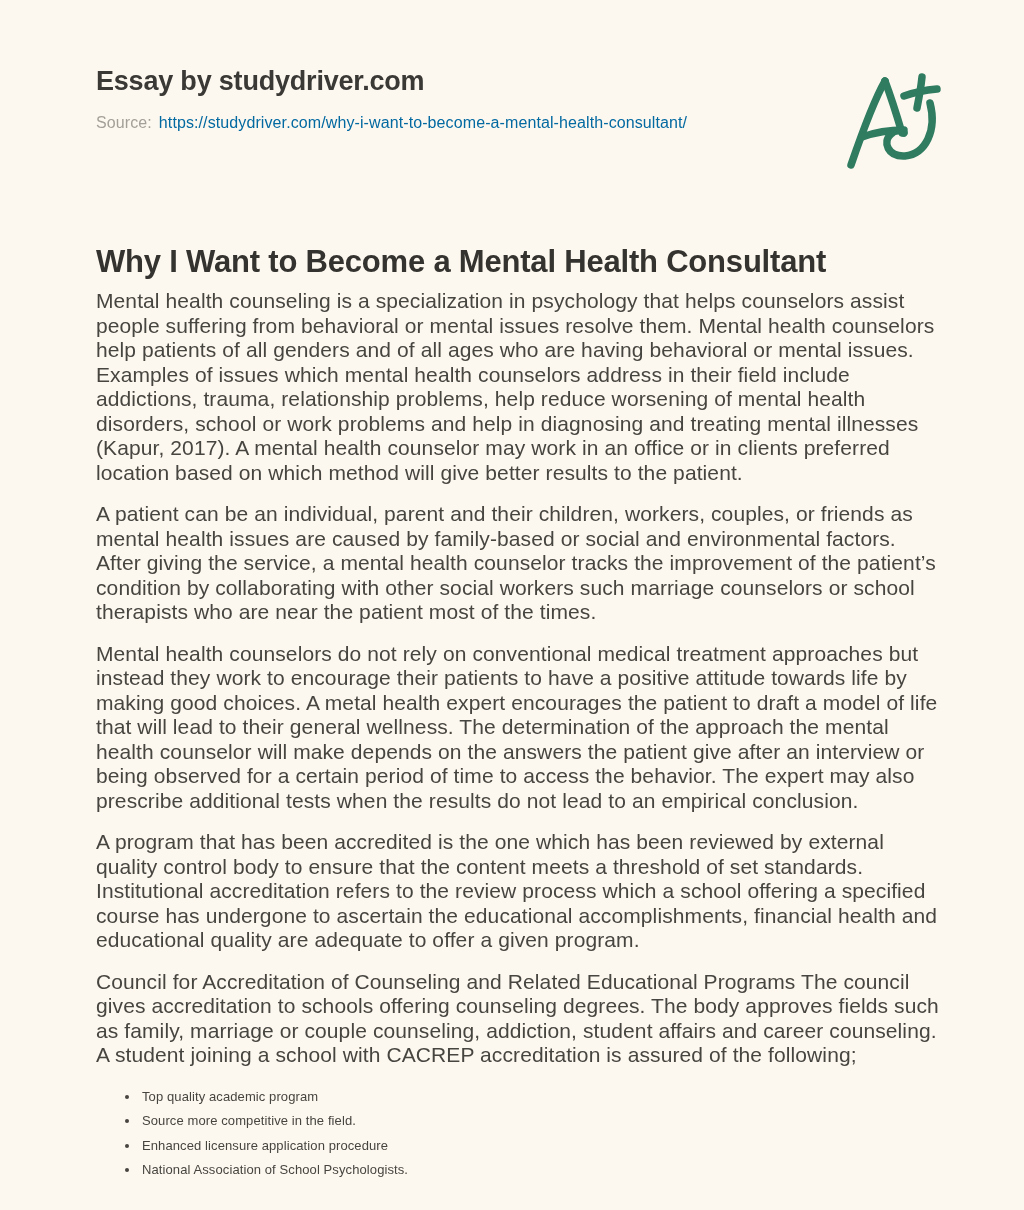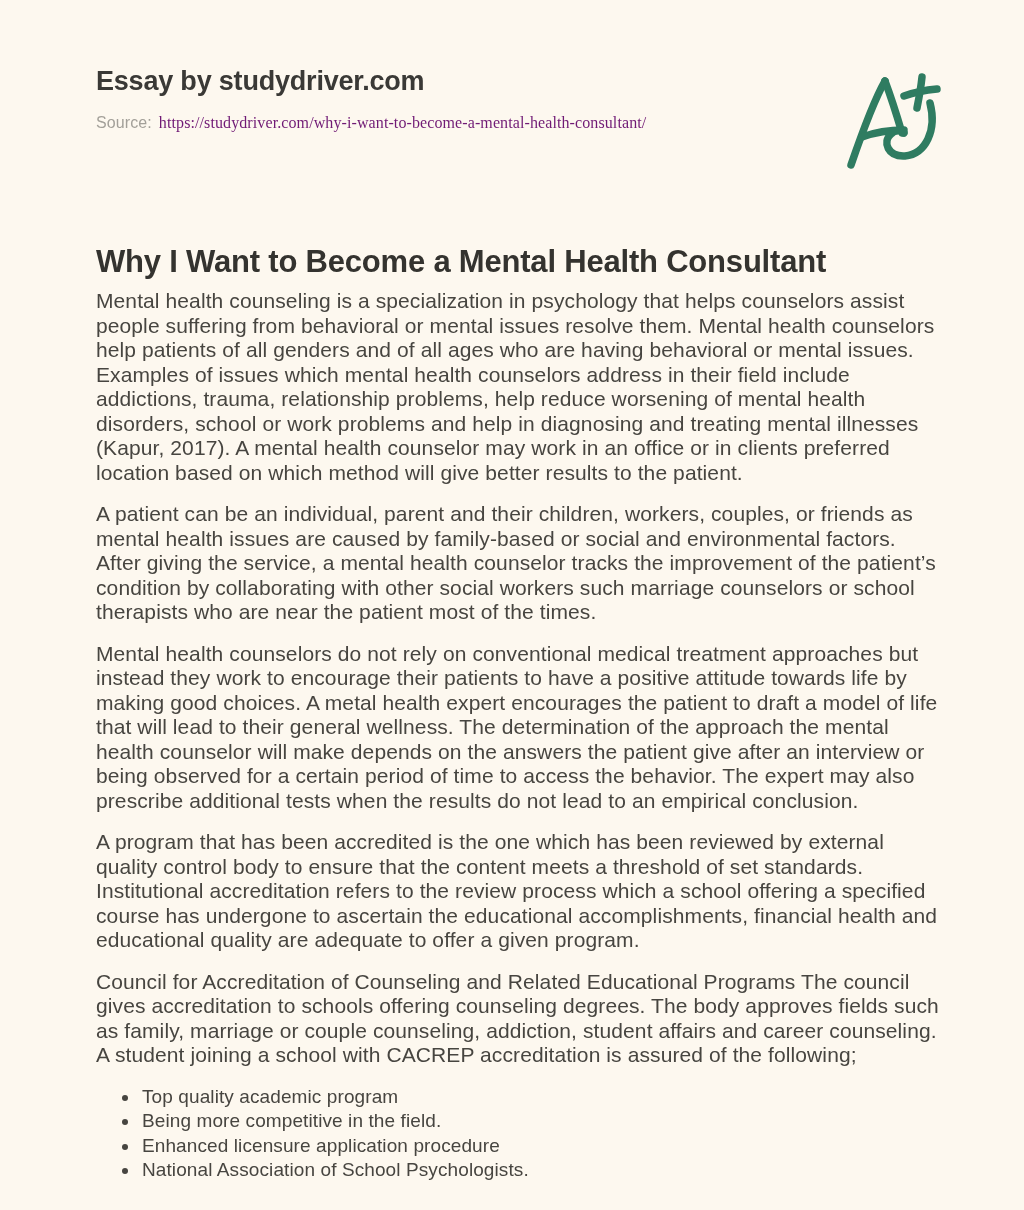--- a/index.html
+++ b/index.html
@@ -34,24 +34,23 @@
     margin-top: 17px;
     font-size: 16px;
     letter-spacing: 0.1px;
   }
   .source-label {
     color: #a3a099;
     margin-right: 7px;
     text-align: center;
   }
   .source-url {
-    color: #701a75;
+    color: #0369a1;
     text-decoration: none;
     cursor: pointer;
-    font-family: Liberation Serif, serif;
   }
   .logo {
     position: absolute;
     top: 4px;
     right: -4px;
     width: 106px;
     height: 100px;
   }
   .logo svg { width: 100%; height: 100%; }
   .essay-title {
@@ -68,21 +67,21 @@
     letter-spacing: 0.1px;
     color: #474540;
   }
   .essay-body p.closing { margin-bottom: 0; }
   .benefits-list {
     margin: 0 0 17px 0;
     padding: 0 0 0 44px;
     list-style: disc outside;
   }
   .benefits-list li {
-    font-size: 19px;
+    font-size: 13px;
     line-height: 24.6px;
     letter-spacing: 0.1px;
     color: #474540;
     padding-left: 2px;
   }
 </style>
 </head>
 <body>
 
 <div class="page">
@@ -118,21 +117,21 @@
 
     <div class="essay-body">
       <p>Mental health counseling is a specialization in psychology that helps counselors assist people suffering from behavioral or mental issues resolve them. Mental health counselors help patients of all genders and of all ages who are having behavioral or mental issues. Examples of issues which mental health counselors address in their field include addictions, trauma, relationship problems, help reduce worsening of mental health disorders, school or work problems and help in diagnosing and treating mental illnesses (Kapur, 2017). A mental health counselor may work in an office or in clients preferred location based on which method will give better results to the patient.</p>
       <p>A patient can be an individual, parent and their children, workers, couples, or friends as mental health issues are caused by family-based or social and environmental factors. After giving the service, a mental health counselor tracks the improvement of the patient’s condition by collaborating with other social workers such marriage counselors or school therapists who are near the patient most of the times.</p>
       <p>Mental health counselors do not rely on conventional medical treatment approaches but instead they work to encourage their patients to have a positive attitude towards life by making good choices. A metal health expert encourages the patient to draft a model of life that will lead to their general wellness. The determination of the approach the mental health counselor will make depends on the answers the patient give after an interview or being observed for a certain period of time to access the behavior. The expert may also prescribe additional tests when the results do not lead to an empirical conclusion.</p>
       <p>A program that has been accredited is the one which has been reviewed by external quality control body to ensure that the content meets a threshold of set standards. Institutional accreditation refers to the review process which a school offering a specified course has undergone to ascertain the educational accomplishments, financial health and educational quality are adequate to offer a given program.</p>
       <p>Council for Accreditation of Counseling and Related Educational Programs The council gives accreditation to schools offering counseling degrees. The body approves fields such as family, marriage or couple counseling, addiction, student affairs and career counseling. A student joining a school with CACREP accreditation is assured of the following;</p>
 
       <ul class="benefits-list">
         <li>Top quality academic program</li>
-        <li>Being more competitive in the field.</li>
+        <li>Source more competitive in the field.</li>
         <li>Enhanced licensure application procedure</li>
         <li>National Association of School Psychologists.</li>
       </ul>
 
     </div>
   </main>
 
 </div>
 
 </body></html>

